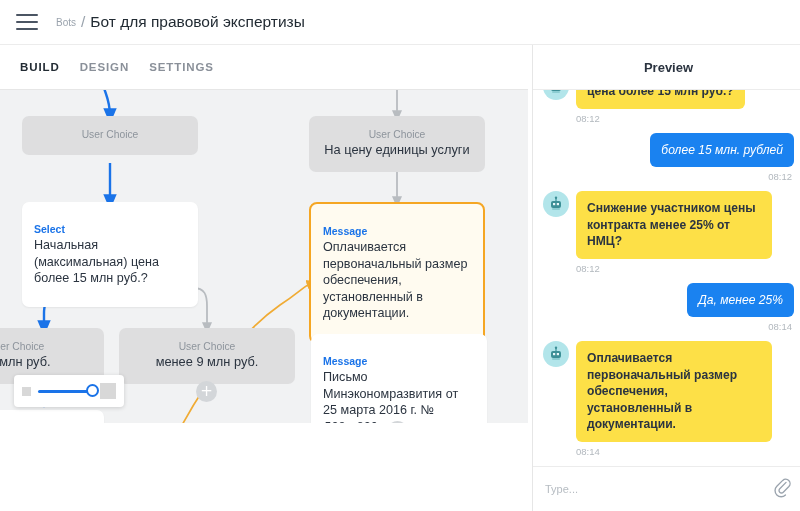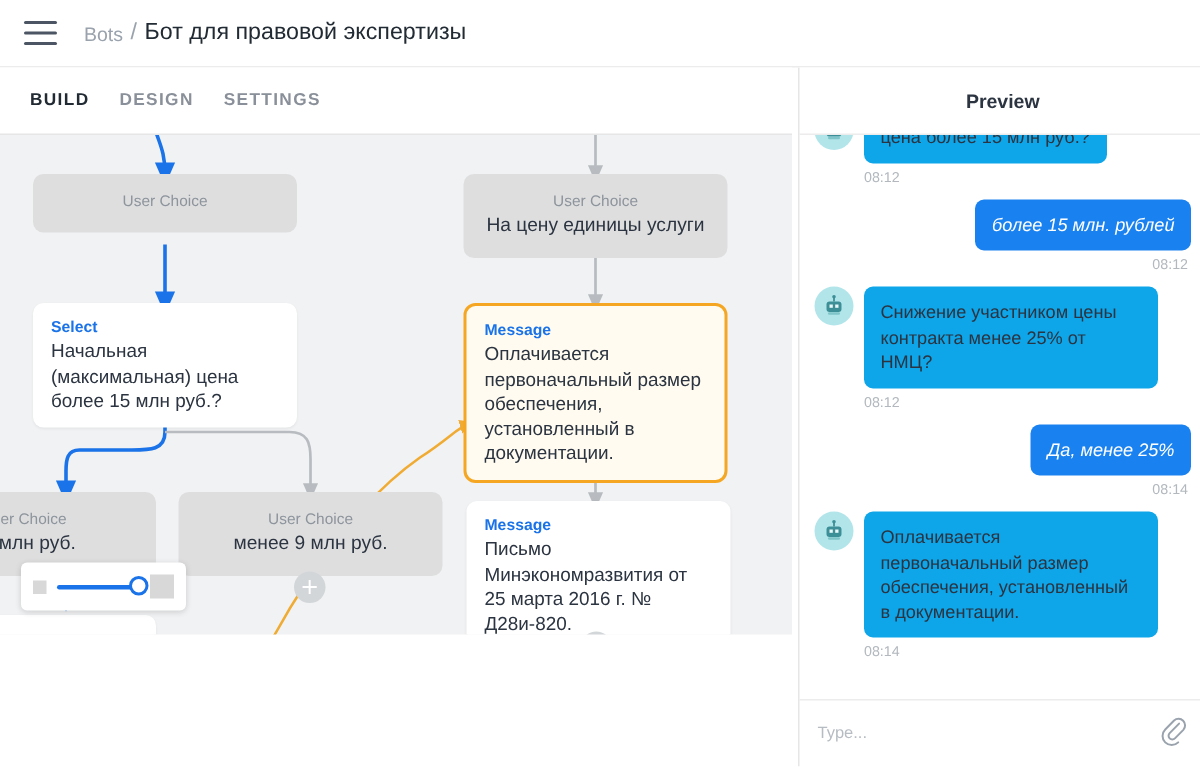--- a/index.html
+++ b/index.html
@@ -16,21 +16,21 @@
     position: absolute; left: 0; top: 0; width: 800px; height: 45px;
     background: #ffffff; display: flex; align-items: center;
     border-bottom: 1px solid #ececec;
   }
   .hamburger {
     width: 22px; height: 16px; margin-left: 16px; margin-right: 18px;
     display: flex; flex-direction: column; justify-content: space-between;
     cursor: pointer;
   }
   .hamburger span { display: block; height: 2.4px; background: #4b5563; border-radius: 1px; }
-  .crumb-root { color: #9aa3ad; font-size: 13px; }
+  .crumb-root { color: #9aa3ad; font-size: 10px; }
   .crumb-sep { color: #9aa3ad; font-size: 15.5px; margin: 0 5px; }
   .crumb-current { color: #222b33; font-size: 15.5px; }
 
   
   .tabs {
     position: absolute; left: 0; top: 45px; width: 528px; height: 45px;
     background: #ffffff; display: flex; align-items: center;
     border-bottom: 1px solid #e6e6e6;
   }
   .tab {
@@ -46,21 +46,21 @@
   }
 
   
   .canvas {
     position: absolute; left: 0; top: 90px; width: 528px; height: 333px;
     background: #f1f2f3; overflow: hidden;
   }
   .canvas svg.links { position: absolute; left: 0; top: 0; width: 528px; height: 421px; }
 
   .node {
-    position: absolute; border-radius: 7px; padding: 9px 12px;
+    position: absolute; border-radius: 7px; padding: 20px 12px;
   }
   .node .kind { font-size: 10.5px; color: #1a73e8; font-weight: bold; line-height: 15px; }
   .node .body { font-size: 12.6px; color: #2b3440; line-height: 16.5px; }
 
   .node.choice {
     background: #dededf; text-align: center; padding: 11px 10px 13px;
   }
   .node.choice .kind { color: #8d949c; font-weight: normal; font-size: 10.3px; }
   .node.choice .body { color: #2b3440; font-size: 12.8px; }
 
@@ -106,21 +106,21 @@
   .msgrow.user { justify-content: flex-end; }
   .avatar {
     width: 26px; height: 26px; border-radius: 50%; background: #b2e5ea;
     flex: 0 0 26px; margin-right: 7px; position: relative; overflow: hidden;
   }
   .avatar svg { position: absolute; left: 5px; top: 5px; }
   .bubble {
     max-width: 196px; border-radius: 6px; padding: 9px 11px;
     font-size: 12.1px; line-height: 16.5px;
   }
-  .bubble.bot { background: #0ea5e9; color: #2b3440; }
+  .bubble.bot { background: #fde047; color: #2b3440; font-weight: bold; }
   .bubble.user { background: #1a82f0; color: #ffffff; font-style: italic; }
   .ts { font-size: 9.5px; color: #b2b8be; margin-top: 4px; }
   .ts.left { margin-left: 33px; }
   .ts.right { text-align: right; margin-right: 2px; }
   .composer {
     flex: 0 0 45px; border-top: 1px solid #ececec; display: flex;
     align-items: center; padding: 0 12px;
   }
   .composer input {
     flex: 1; border: none; outline: none; font-size: 11px; color: #3b4450;

